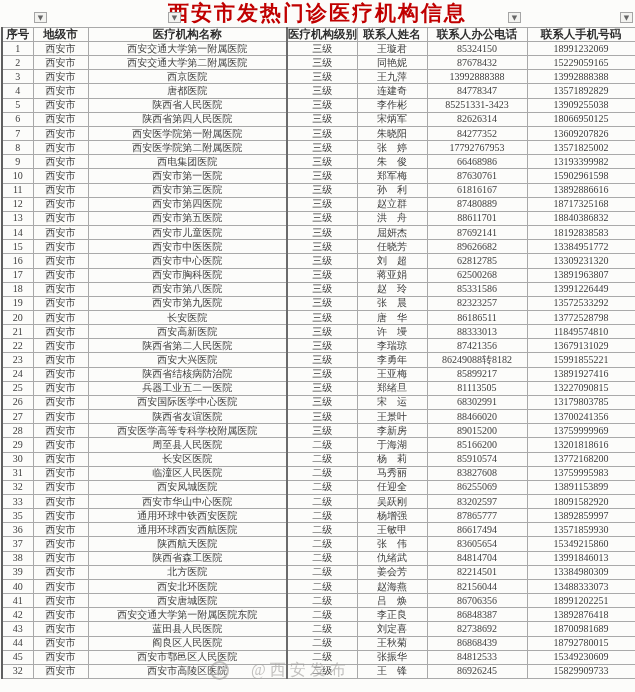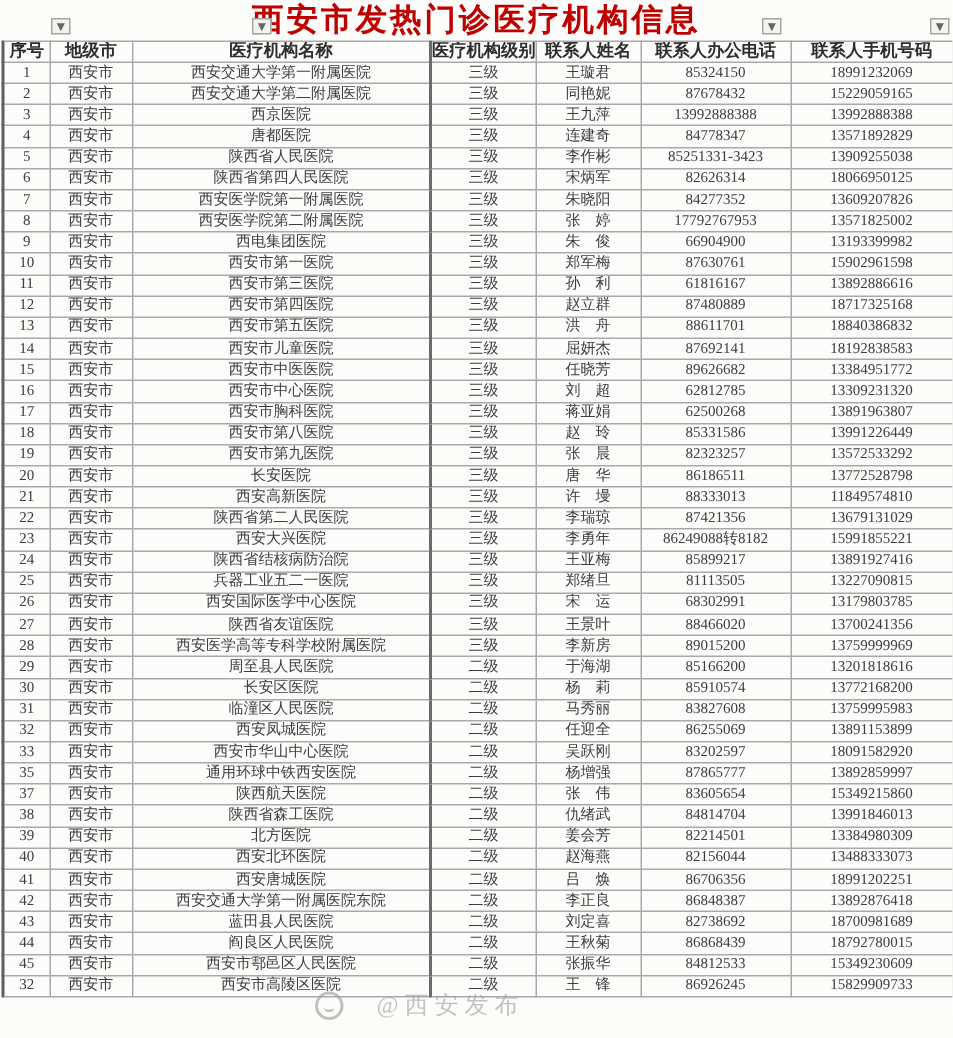--- a/index.html
+++ b/index.html
@@ -178,21 +178,21 @@
           <td class="c4">张　婷</td>
           <td class="c5">17792767953</td>
           <td class="c6">13571825002</td>
         </tr>
         <tr>
           <td class="c0">9</td>
           <td class="c1">西安市</td>
           <td class="c2">西电集团医院</td>
           <td class="c3">三级</td>
           <td class="c4">朱　俊</td>
-          <td class="c5">66904900</td>
+          <td class="c5">66468986</td>
           <td class="c6">13193399982</td>
         </tr>
         <tr>
           <td class="c0">10</td>
           <td class="c1">西安市</td>
           <td class="c2">西安市第一医院</td>
           <td class="c3">三级</td>
           <td class="c4">郑军梅</td>
           <td class="c5">87630761</td>
           <td class="c6">15902961598</td>
@@ -405,20 +405,29 @@
           <td class="c6">18091582920</td>
         </tr>
         <tr>
           <td class="c0">35</td>
           <td class="c1">西安市</td>
           <td class="c2">通用环球中铁西安医院</td>
           <td class="c3">二级</td>
           <td class="c4">杨增强</td>
           <td class="c5">87865777</td>
           <td class="c6">13892859997</td>
+        </tr>
+        <tr>
+          <td class="c0">36</td>
+          <td class="c1">西安市</td>
+          <td class="c2">通用环球西安西航医院</td>
+          <td class="c3">二级</td>
+          <td class="c4">王敏甲</td>
+          <td class="c5">86617494</td>
+          <td class="c6">13571859930</td>
         </tr>
         <tr>
           <td class="c0">37</td>
           <td class="c1">西安市</td>
           <td class="c2">陕西航天医院</td>
           <td class="c3">二级</td>
           <td class="c4">张　伟</td>
           <td class="c5">83605654</td>
           <td class="c6">15349215860</td>
         </tr>

